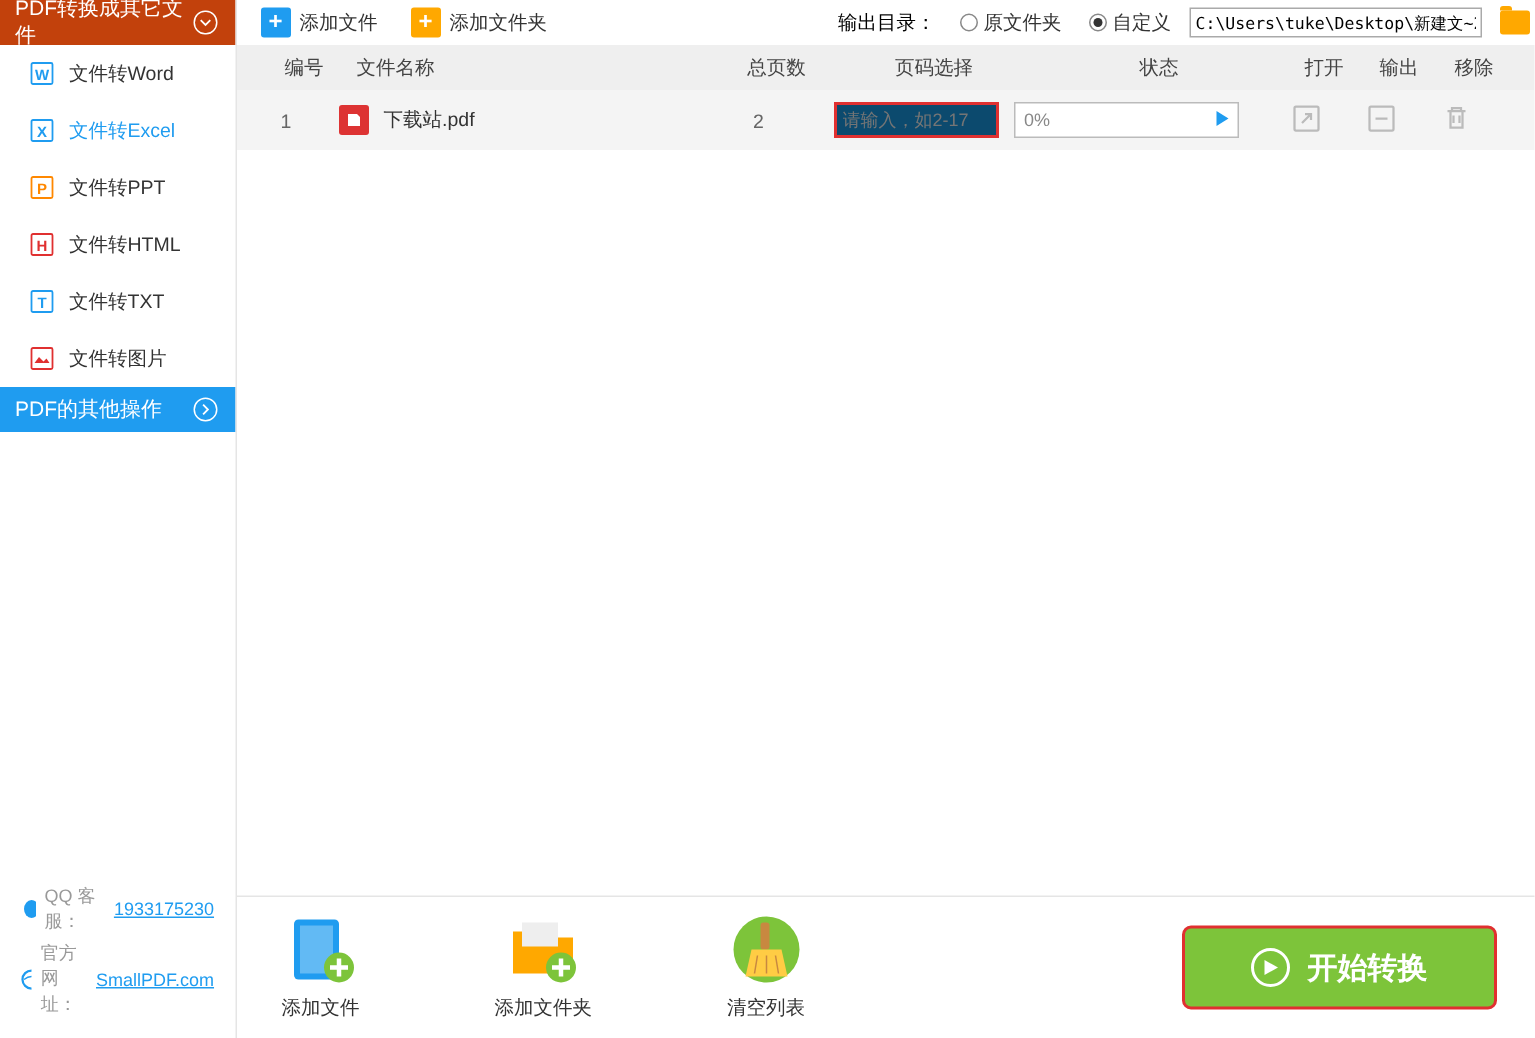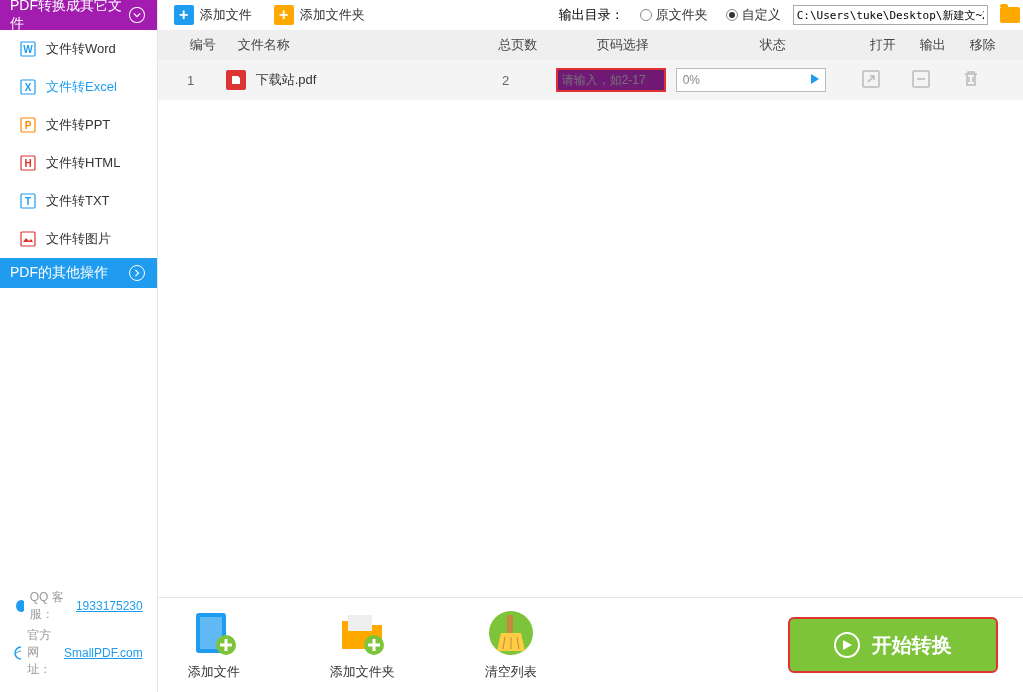--- a/index.html
+++ b/index.html
@@ -1,18 +1,18 @@
 <!DOCTYPE html>
 <html><head>
 <meta charset="utf-8">
 <style>
 * { margin: 0; padding: 0; box-sizing: border-box; }
 body { font-family: "Microsoft YaHei", Arial, sans-serif; font-size: 13px; color: #333; background: #fff; width: 1023px; height: 692px; overflow: hidden; display: flex; }
 .sidebar { width: 197px; background: #fff; display: flex; flex-direction: column; }
-.cat-header { background: #a21caf; color: #fff; height: 30px; display: flex; align-items: center; justify-content: space-between; padding: 0 12px 0 10px; font-size: 14px; cursor: pointer; }
+.cat-header { background: #c2410c; color: #fff; height: 30px; display: flex; align-items: center; justify-content: space-between; padding: 0 12px 0 10px; font-size: 14px; cursor: pointer; }
 .cat-header.collapsed { background: #1f9cf0; }
 .chev { width: 16px; height: 16px; border: 1.5px solid #fff; border-radius: 50%; display: flex; align-items: center; justify-content: center; }
 .chev svg { width: 8px; height: 8px; }
 .sidebar-items { background: #fff; }
 .sidebar-item { height: 38px; display: flex; align-items: center; padding-left: 20px; gap: 10px; cursor: pointer; color: #333; }
 .sidebar-item.active { color: #1f9cf0; }
 .sidebar-item .ic { width: 16px; height: 16px; display: flex; align-items: center; justify-content: center; }
 .sidebar-spacer { flex: 1; }
 .sidebar-footer { padding: 10px 14px 14px; font-size: 12px; color: #999; }
 .sf-row { display: flex; align-items: center; gap: 6px; margin-top: 4px; }
@@ -42,21 +42,21 @@
 .th.out { width: 50px; }
 .th.del { width: 50px; }
 .table-body { flex: 1; overflow-y: auto; }
 .row { height: 40px; display: flex; align-items: center; padding: 0 8px; background: #f4f4f4; }
 .td { text-align: center; }
 .td.num { width: 50px; color: #666; }
 .td.name { width: 250px; text-align: center; padding-left: 10px; display: flex; align-items: center; gap: 10px; }
 .pdf-ic { width: 20px; height: 20px; background: #d33; border-radius: 2px; display: flex; align-items: center; justify-content: center; color: #fff; font-size: 9px; font-weight: bold; }
 .td.pages { width: 80px; color: #666; }
 .td.sel { width: 130px; }
-.page-input { width: 110px; height: 24px; border: 2.5px solid #e03030; padding: 0 4px; font-size: 12px; color: #999; background: #701a75; }
+.page-input { width: 110px; height: 24px; border: 2.5px solid #e03030; padding: 0 4px; font-size: 12px; color: #999; background: #0c4a6e; }
 .td.status { width: 170px; }
 .prog { width: 150px; height: 24px; border: 1px solid #bbb; background: #fff; display: flex; align-items: center; position: relative; }
 .prog-txt { position: absolute; left: 6px; color: #888; font-size: 12px; }
 .prog-play { position: absolute; right: 4px; color: #1f9cf0; }
 .td.open, .td.out, .td.del { width: 50px; }
 .act-ic { width: 20px; height: 20px; margin: 0 auto; color: #bbb; cursor: pointer; }
 .bottom { height: 95px; border-top: 1px solid #e5e5e5; display: flex; align-items: center; padding: 0 30px; gap: 90px; }
 .bot-item { display: flex; flex-direction: column; align-items: center; gap: 6px; cursor: pointer; font-size: 13px; }
 .bot-ic { width: 48px; height: 48px; border-radius: 4px; display: flex; align-items: center; justify-content: center; position: relative; }
 .bot-spacer { flex: 1; }

